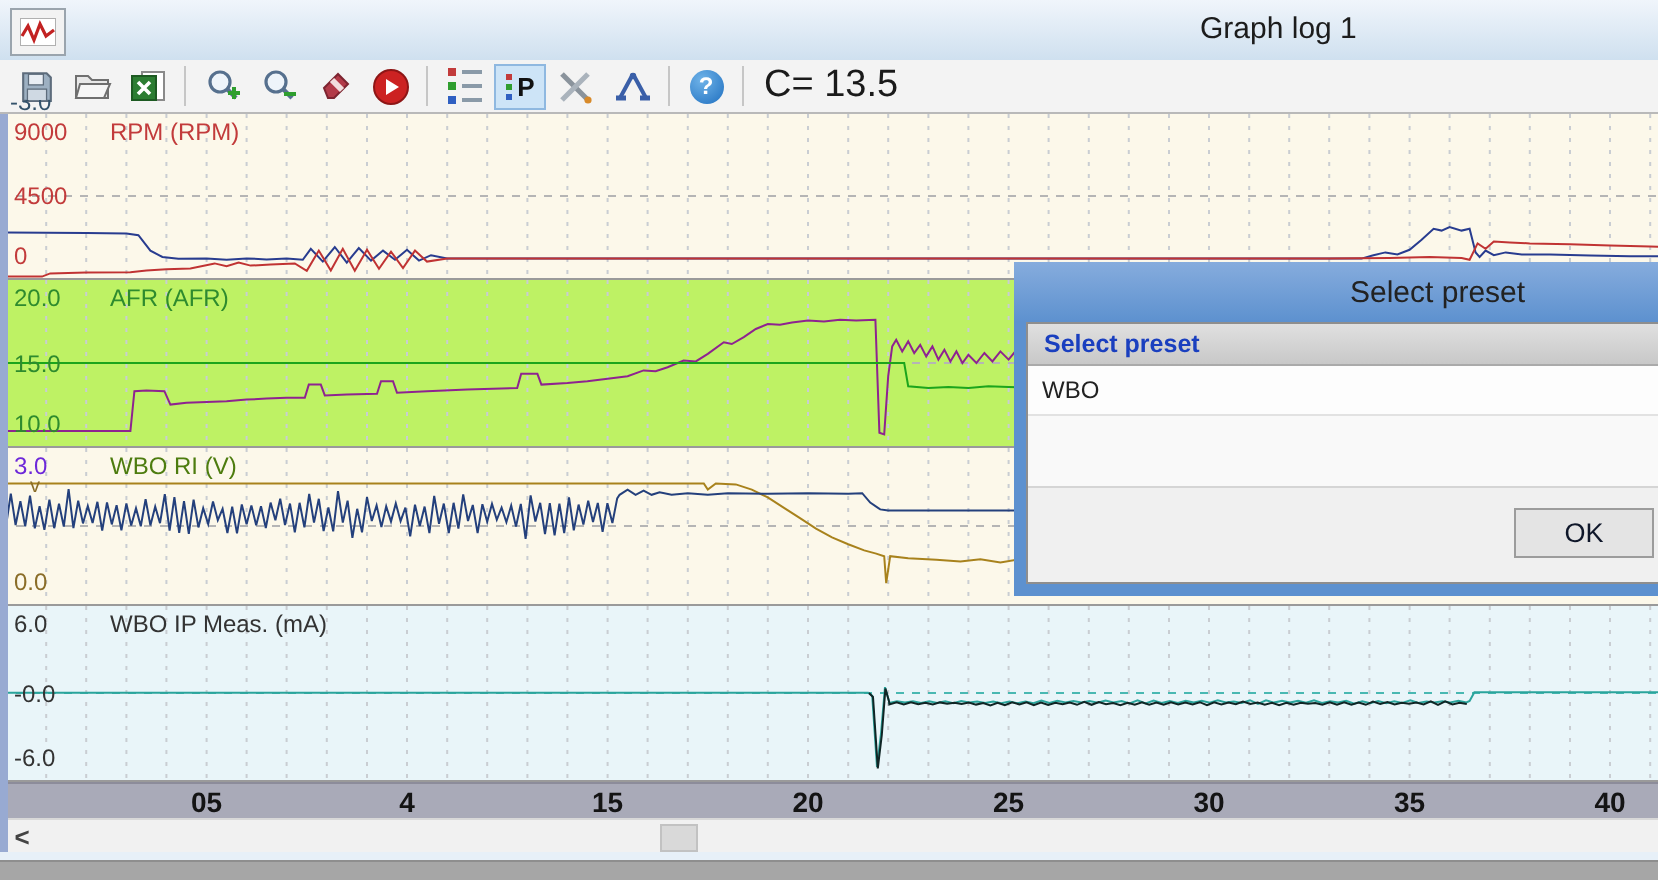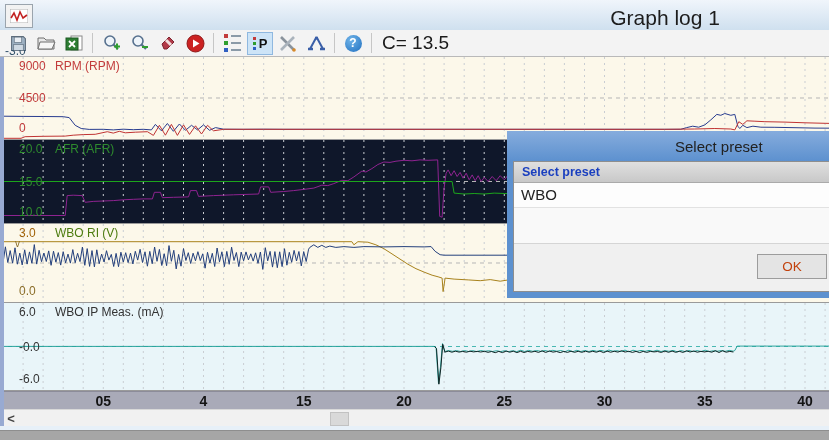--- a/index.html
+++ b/index.html
@@ -3,22 +3,22 @@
 <meta charset="utf-8">
 <style>
   html,body{margin:0;padding:0;}
   body{width:829px;height:440px;position:relative;overflow:hidden;
        font-family:"Liberation Sans",sans-serif;background:#a6a6a6;}
   
   .titlebar{position:absolute;left:0;top:0;width:829px;height:30px;
     background:linear-gradient(#f0f5fb,#cfe0ef);border-bottom:1px solid #b9c6d4;}
   .app-icon-btn{position:absolute;left:5px;top:4px;width:26px;height:22px;background:#f2f2f2;
     border:1px solid #9aa4ad;display:flex;align-items:center;justify-content:center;}
-  .win-title{position:absolute;left:600px;top:6px;width:120px;text-align:right;
-    font-size:21px;color:#1c1c1c;}
+  .win-title{position:absolute;left:600px;top:6px;width:120px;text-align:left;
+    font-size:15px;color:#1c1c1c;}
   .toolbar{position:absolute;left:0;top:30px;width:829px;height:27px;background:#f3f3f3;
     border-bottom:1px solid #b9b9b9;display:flex;align-items:center;padding-left:4px;box-sizing:border-box;}
   .tbtn{width:26px;height:23px;display:flex;align-items:center;justify-content:center;margin:0 1px;}
   .tbtn.selected{background:#cde4f7;border:1px solid #8fb8e0;box-sizing:border-box;}
   .tsep{width:1px;height:20px;background:#c6c6c6;margin:0 4px;}
   .readout{font-size:19px;color:#1a1a1a;margin-left:6px;}
   .pglyph{font-weight:bold;font-size:13px;color:#111;margin-left:2px;}
   .pdots{display:inline-flex;flex-direction:column;gap:2px;margin-right:1px;}
   .pdots i{width:3px;height:3px;display:block;}
   .helpcirc{width:17px;height:17px;border-radius:50%;background:radial-gradient(circle at 35% 30%,#6fb3e8,#1f6fc0);
@@ -27,21 +27,21 @@
   .listicon .row{display:flex;align-items:center;gap:3px;}
   .listicon .b{width:4px;height:4px;}
   .listicon .l{width:10px;height:2px;background:#8a9aa8;}
   
   .chartarea{position:absolute;left:0;top:57px;width:829px;height:383px;}
   .left-strip{position:absolute;left:0;top:57px;width:4px;height:369px;background:#98aad2;z-index:5;}
   .clip-label{position:absolute;left:5px;top:50px;height:7px;overflow:hidden;z-index:1;}
   .clip-label span{display:block;margin-top:-6px;font-size:12px;color:#33526b;}
   .panel{position:absolute;left:0;width:829px;border-bottom:1px solid #9a9a9a;box-sizing:border-box;overflow:hidden;}
   .panel svg{position:absolute;left:0;top:0;}
-  .ylab{position:absolute;left:7px;font-size:12px;line-height:14px;margin-left:12px;}
+  .ylab{position:absolute;left:7px;font-size:12px;line-height:14px;}
   .ylab.top{top:2px;}
   .ylab.bot{bottom:4px;}
   .plabel{position:absolute;left:55px;top:2px;font-size:12px;}
   .ymarker{position:absolute;left:15px;top:14px;font-size:10px;}
   .xband{position:absolute;left:0;top:391px;width:829px;height:18px;background:#a9aab8;
     border-top:1px solid #8c8c9a;box-sizing:border-box;}
   .xtick{position:absolute;top:1px;width:30px;text-align:center;font-size:14px;font-weight:bold;color:#141414;}
   .hscroll{position:absolute;left:0;top:409px;width:829px;height:17px;background:#f1f1f1;
     border-top:1px solid #d8d8d8;box-sizing:border-box;}
   .harrow{position:absolute;left:4px;top:0px;width:14px;height:16px;color:#444;font-size:13px;
@@ -54,24 +54,24 @@
   .dtitle{position:absolute;left:0;top:0;width:100%;height:30px;
     background:linear-gradient(#86acdd,#5d91cf);}
   .dtitle span{position:absolute;left:168px;top:7px;font-size:15px;color:#222;}
   .dcontent{position:absolute;left:6px;right:6px;top:30px;bottom:6px;background:#f9f9f9;
     border:1px solid #8e8e8e;}
   .dheader{height:20px;line-height:20px;background:linear-gradient(#e0e0e0,#c8c8c8);
     border-bottom:1px solid #aaa;font-size:12.5px;font-weight:bold;color:#1a3fbf;padding-left:8px;}
   .drow{height:24px;display:flex;border-bottom:1px solid #e2e2e2;background:#fdfdfd;}
   .dcell-label{width:147px;border-right:1px solid #d8d8d8;box-sizing:border-box;
     padding-left:8px;line-height:24px;font-size:13px;color:#222;}
-  .dcell-value{padding-left:7px;line-height:24px;font-size:15px;color:#222;text-align:right;}
+  .dcell-value{padding-left:7px;line-height:24px;font-size:12px;color:#222;text-align:right;}
   .dfooter{position:absolute;left:0;right:0;bottom:0;height:47px;border-top:1px solid #d5d5d5;background:#f0f0f0;}
   .okbtn{position:absolute;left:243px;top:10px;width:70px;height:25px;background:#e4e4e4;
-    border:1px solid #9c9c9c;font-size:13.5px;color:#c2410c;font-family:"Liberation Sans",sans-serif;}
+    border:1px solid #9c9c9c;font-size:13.5px;color:#0f172a;font-family:"Liberation Sans",sans-serif;}
 </style>
 </head>
 <body>
 
 <div class="titlebar">
   <div class="app-icon-btn">
     <svg width="18" height="14" viewBox="0 0 18 14">
       <rect x="0" y="0" width="18" height="14" fill="#ffffff" stroke="#b0b0b0"></rect>
       <polyline points="1,9 4,4 7,11 10,3 13,9 17,6" fill="none" stroke="#c22222" stroke-width="1.6"></polyline>
     </svg>
@@ -224,21 +224,21 @@
         <line x1="825.1" y1="0" x2="825.1" y2="82" stroke="#c9cdd2" stroke-width="1" stroke-dasharray="2 4"></line>
         <line x1="0" y1="41.0" x2="829" y2="41.0" stroke="#b5b5b5" stroke-width="1" stroke-dasharray="4 4"></line>
         <polyline points="3.0,59.2 23.1,59.4 43.1,59.5 63.2,59.7 69.2,60.6 75.2,68.3 81.2,71.5 89.2,72.4 103.3,72.3 113.3,72.9 123.3,72.2 133.3,72.7 143.3,72.3 151.4,72.9 155.4,67.4 161.4,73.8 167.4,66.5 173.4,74.3 179.4,67.0 185.5,73.3 191.5,68.3 197.5,72.9 203.5,67.9 209.5,73.3 215.5,70.6 223.6,72.2 243.6,72.3 263.7,72.2 283.7,72.3 303.8,72.3 323.8,72.3 343.9,72.3 363.9,72.3 383.9,72.3 404.0,72.3 424.1,72.3 444.1,72.3 464.2,72.3 484.2,72.3 504.3,72.3 524.3,72.3 544.4,72.3 564.4,72.3 584.5,72.3 604.5,72.3 624.6,72.3 644.6,72.3 664.6,72.3 680.7,72.3 686.7,70.6 692.7,69.2 698.7,70.2 704.8,67.9 710.8,62.9 716.8,57.4 720.8,58.3 724.8,56.5 730.8,58.3 734.8,57.4 737.8,69.2 739.8,71.5 742.8,68.3 746.9,70.6 752.9,69.2 760.9,70.2 774.9,70.3 795.0,70.7 815.0,71.1 835.1,71.2" fill="none" stroke="#283c8f" stroke-width="1"></polyline>
         <polyline points="3.0,81.3 21.0,81.3 25.1,79.7 43.1,79.3 65.2,79.1 73.2,78.2 83.2,77.6 95.2,77.3 107.3,74.7 113.3,76.1 119.3,74.3 125.3,75.8 135.3,75.2 147.4,74.7 153.4,78.4 159.4,68.3 165.4,78.2 171.4,67.4 177.4,78.4 183.5,67.9 189.5,77.4 195.5,68.8 201.5,77.0 207.5,68.3 213.5,73.8 223.6,72.3 263.7,72.3 303.8,72.3 343.9,72.3 383.9,72.3 424.1,72.3 464.2,72.3 504.3,72.3 544.4,72.3 584.5,72.3 624.6,72.3 664.6,72.3 694.7,72.0 714.8,71.5 730.8,72.0 734.8,72.9 738.8,64.7 742.8,67.4 746.9,63.8 754.9,64.2 764.9,64.7 785.0,65.1 805.0,65.8 825.1,66.3 835.1,66.5" fill="none" stroke="#c03333" stroke-width="1"></polyline>
       </svg>
     <span class="ylab top" style="color: rgb(194, 59, 59);">9000</span>
     <span class="plabel" style="color: rgb(194, 59, 59);">RPM (RPM)</span>
     <span class="ylab mid" style="color: rgb(194, 59, 59); top: 34px;">4500</span>
     <span class="ylab bot" style="color: rgb(194, 59, 59);">0</span>
   </div>
-  <div class="panel" style="top: 140px; height: 84px; background: #0f172a;">
+  <div class="panel" style="top: 140px; height: 84px; background: #bef264;">
     <svg class="plot" width="829" height="83" viewBox="0 0 829 83">
         <line x1="23.1" y1="0" x2="23.1" y2="83" stroke="#c9cdd2" stroke-width="1" stroke-dasharray="2 4"></line>
         <line x1="43.1" y1="0" x2="43.1" y2="83" stroke="#c9cdd2" stroke-width="1" stroke-dasharray="2 4"></line>
         <line x1="63.2" y1="0" x2="63.2" y2="83" stroke="#c9cdd2" stroke-width="1" stroke-dasharray="2 4"></line>
         <line x1="83.2" y1="0" x2="83.2" y2="83" stroke="#c9cdd2" stroke-width="1" stroke-dasharray="2 4"></line>
         <line x1="103.3" y1="0" x2="103.3" y2="83" stroke="#c9cdd2" stroke-width="1" stroke-dasharray="2 4"></line>
         <line x1="123.3" y1="0" x2="123.3" y2="83" stroke="#c9cdd2" stroke-width="1" stroke-dasharray="2 4"></line>
         <line x1="143.3" y1="0" x2="143.3" y2="83" stroke="#c9cdd2" stroke-width="1" stroke-dasharray="2 4"></line>
         <line x1="163.4" y1="0" x2="163.4" y2="83" stroke="#c9cdd2" stroke-width="1" stroke-dasharray="2 4"></line>
         <line x1="183.5" y1="0" x2="183.5" y2="83" stroke="#c9cdd2" stroke-width="1" stroke-dasharray="2 4"></line>
@@ -323,21 +323,21 @@
         <line x1="724.8" y1="0" x2="724.8" y2="78" stroke="#c9cdd2" stroke-width="1" stroke-dasharray="2 4"></line>
         <line x1="744.9" y1="0" x2="744.9" y2="78" stroke="#c9cdd2" stroke-width="1" stroke-dasharray="2 4"></line>
         <line x1="764.9" y1="0" x2="764.9" y2="78" stroke="#c9cdd2" stroke-width="1" stroke-dasharray="2 4"></line>
         <line x1="785.0" y1="0" x2="785.0" y2="78" stroke="#c9cdd2" stroke-width="1" stroke-dasharray="2 4"></line>
         <line x1="805.0" y1="0" x2="805.0" y2="78" stroke="#c9cdd2" stroke-width="1" stroke-dasharray="2 4"></line>
         <line x1="825.1" y1="0" x2="825.1" y2="78" stroke="#c9cdd2" stroke-width="1" stroke-dasharray="2 4"></line>
         <line x1="0" y1="39.0" x2="829" y2="39.0" stroke="#b5b5b5" stroke-width="1" stroke-dasharray="4 4"></line>
         <polyline points="3.0,17.7 103.3,17.7 203.5,17.7 303.8,17.7 351.9,17.7 353.9,20.8 357.9,17.7 367.9,18.2 375.9,20.8 383.9,24.7 392.0,29.9 400.0,35.1 408.0,40.3 416.0,44.7 424.1,48.1 432.1,51.2 438.1,52.8 442.1,54.1 443.1,67.6 445.1,54.1 454.1,55.1 468.2,55.9 480.2,56.7 490.2,55.6 500.2,57.2 510.3,55.6 524.3,56.7 548.4,56.2" fill="none" stroke="#a8821c" stroke-width="1"></polyline>
         <polyline points="3.0,39.1 5.4,22.8 7.8,38.5 10.2,26.6 12.6,39.2 15.0,23.8 17.4,40.2 19.8,29.1 22.2,40.9 24.7,25.8 27.1,40.1 29.5,27.9 31.9,39.3 34.3,20.6 36.7,40.1 39.1,26.3 41.5,37.7 43.9,29.0 46.3,37.5 48.7,26.9 51.1,41.3 53.5,27.2 55.9,38.2 58.3,28.6 60.7,41.1 63.2,27.7 65.6,38.8 68.0,30.1 70.4,39.1 72.8,25.6 75.2,38.7 77.6,29.3 80.0,37.6 82.4,23.1 84.8,41.3 87.2,24.6 89.6,42.4 92.0,26.6 94.4,42.9 96.8,25.8 99.2,39.7 101.6,30.1 104.1,38.0 106.5,26.7 108.9,36.1 111.3,30.4 113.7,42.5 116.1,29.4 118.5,42.7 120.9,28.2 123.3,38.1 125.7,28.7 128.1,38.6 130.5,29.1 132.9,40.0 135.3,27.3 137.7,36.1 140.1,25.3 142.5,38.5 145.0,27.8 147.4,42.2 149.8,27.4 152.2,39.7 154.6,23.0 157.0,37.3 159.4,25.4 161.8,41.5 164.2,29.7 166.6,41.7 169.0,21.6 171.4,37.3 173.8,26.3 176.2,44.9 178.6,30.4 181.0,42.2 183.5,24.6 185.9,36.5 188.3,28.7 190.7,39.5 193.1,29.2 195.5,36.8 197.9,27.7 200.3,36.6 202.7,29.8 205.1,44.2 207.5,28.3 209.9,39.0 212.3,29.3 214.7,42.5 217.1,24.0 219.5,37.9 221.9,27.8 224.4,42.6 226.8,27.4 229.2,40.3 231.6,23.2 234.0,36.5 236.4,28.5 238.8,42.6 241.2,28.1 243.6,36.8 246.0,27.9 248.4,35.9 250.8,29.8 253.2,37.1 255.6,28.8 258.0,39.3 260.4,28.0 262.8,45.4 265.3,23.7 267.7,36.8 270.1,27.4 272.5,43.1 274.9,27.6 277.3,43.7 279.7,27.8 282.1,42.6 284.5,24.7 286.9,41.2 289.3,28.3 291.7,38.3 294.1,26.4 296.5,37.0 298.9,27.5 301.3,41.9 303.7,27.6 306.2,37.5 308.6,25.2 309.8,23.4 313.8,20.8 317.8,23.4 321.8,21.3 325.8,23.4 329.8,22.1 335.8,23.4 343.9,22.6 353.9,23.4 363.9,22.6 383.9,22.9 404.0,22.6 424.1,22.9 431.1,22.6 435.1,27.3 440.1,30.7 444.1,31.2 464.2,31.2 484.2,31.2 514.3,31.2 548.4,31.2" fill="none" stroke="#24407c" stroke-width="1"></polyline>
       </svg>
-    <span class="ylab top" style="color: #a16207;">3.0</span>
+    <span class="ylab top" style="color: #6d28d9;">3.0</span>
     <span class="plabel" style="color: #4d7c0f;">WBO RI (V)</span>
     <span class="ymarker" style="color: rgb(138, 109, 40);">v</span>
     <span class="ylab mid" style="color: rgb(138, 109, 40); top: 32px;"></span>
     <span class="ylab bot" style="color: rgb(138, 109, 40);">0.0</span>
   </div>
   <div class="panel" style="top: 303px; height: 88px; background: rgb(233, 245, 249);">
     <svg class="plot" width="829" height="87" viewBox="0 0 829 87">
         <line x1="23.1" y1="0" x2="23.1" y2="87" stroke="#c9cdd2" stroke-width="1" stroke-dasharray="2 4"></line>
         <line x1="43.1" y1="0" x2="43.1" y2="87" stroke="#c9cdd2" stroke-width="1" stroke-dasharray="2 4"></line>
         <line x1="63.2" y1="0" x2="63.2" y2="87" stroke="#c9cdd2" stroke-width="1" stroke-dasharray="2 4"></line>

